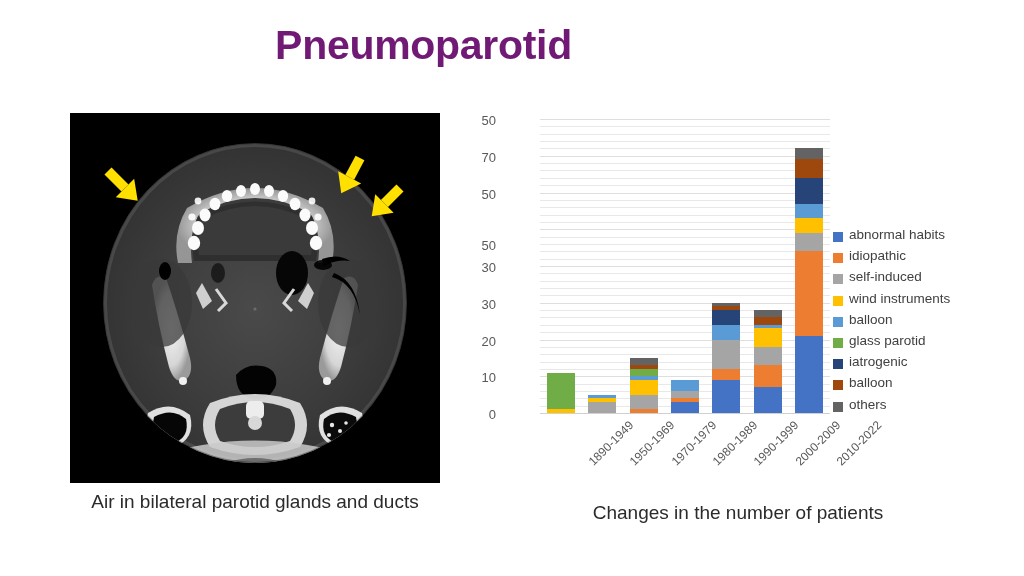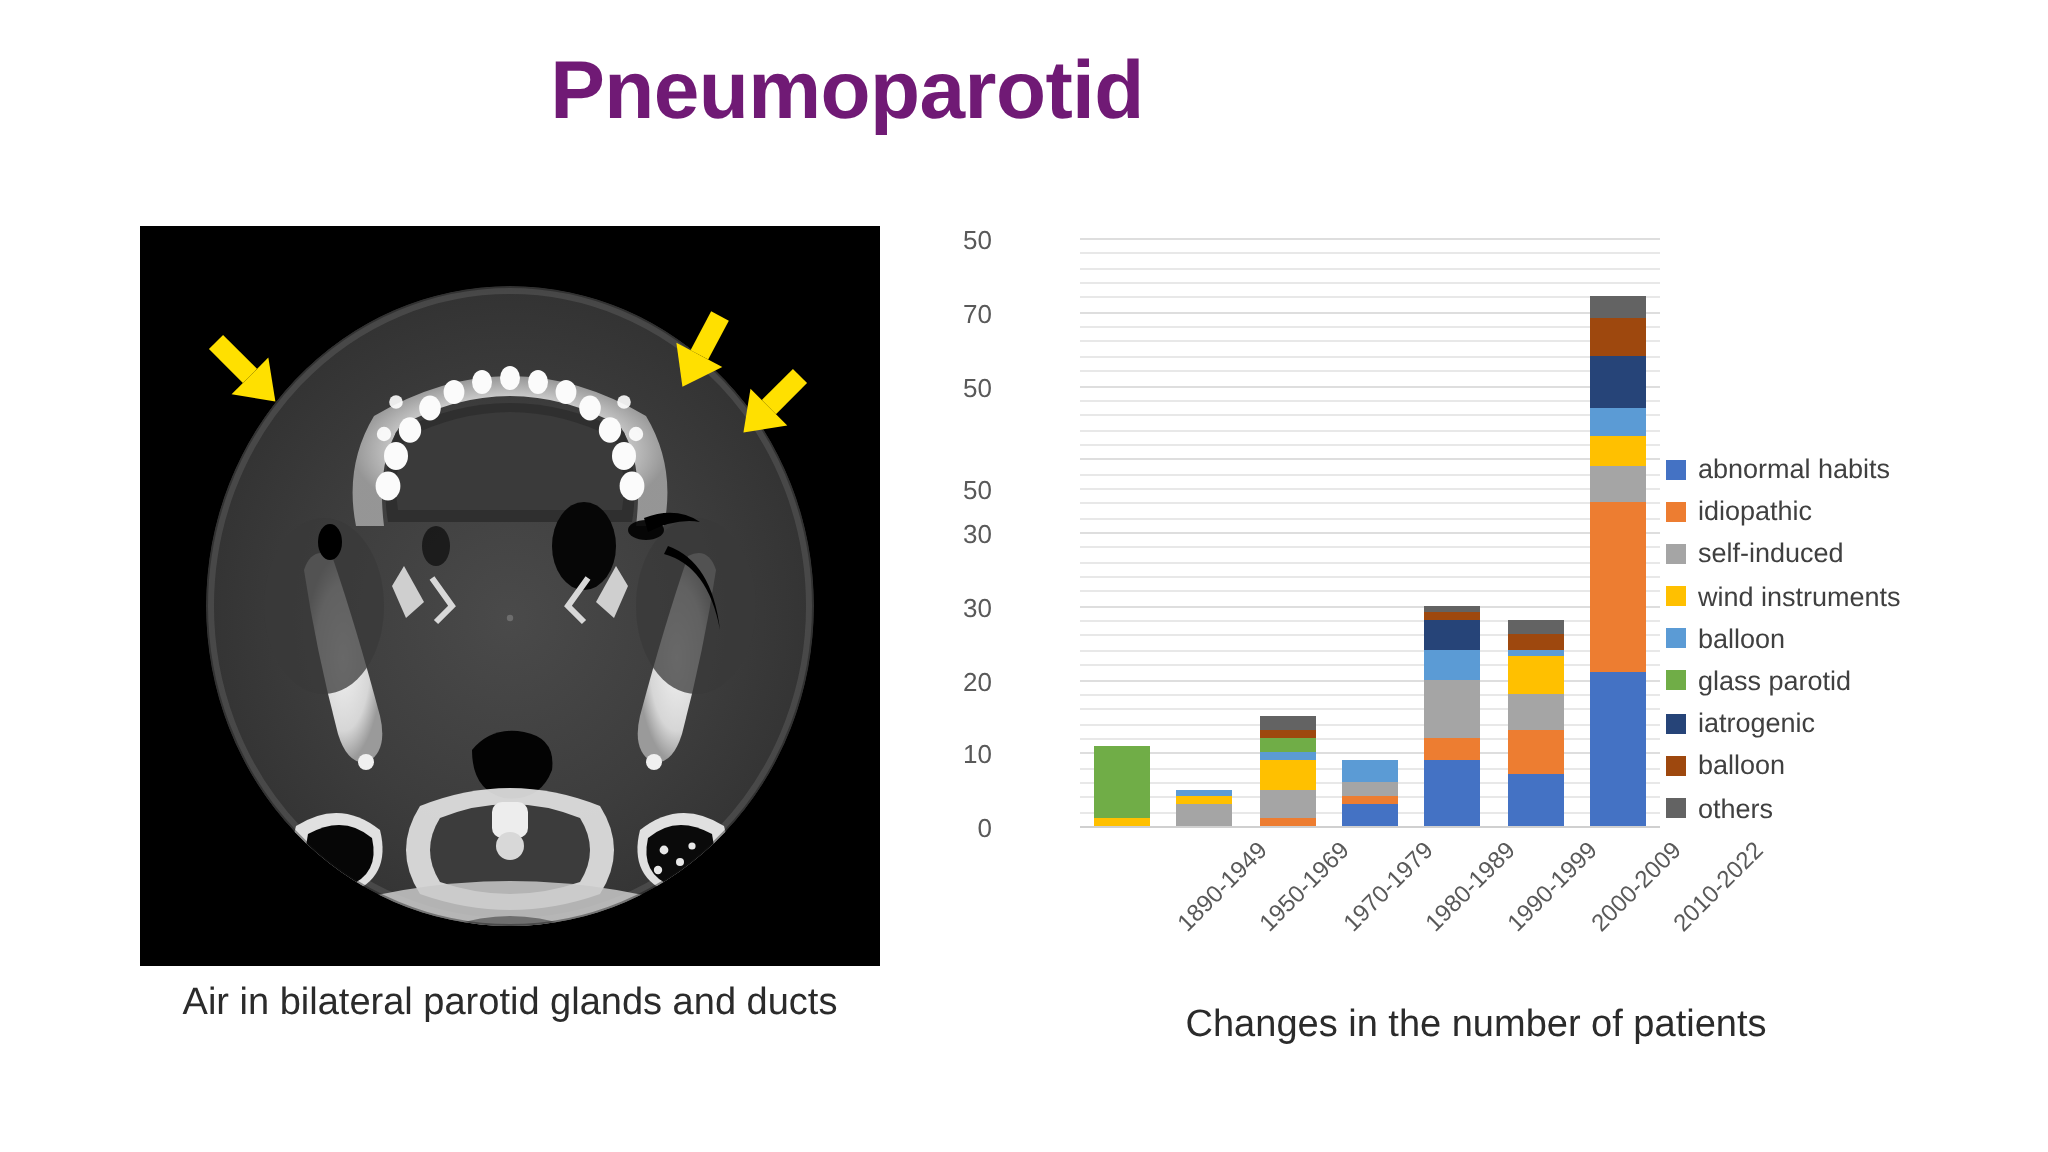--- a/index.html
+++ b/index.html
@@ -58,21 +58,21 @@
   .x-label{
     position:absolute;top:306px;
     font-size:12px;color:#595959;
     transform:rotate(-45deg);
     transform-origin:right top;
     white-space:nowrap;
     text-align:right;
   }
   
   #legend{position:absolute;left:345px;top:115px;width:155px;}
-  .legend-row{display:flex;align-items:center;margin-bottom:6.2px;}
+  .legend-row{display:flex;align-items:flex-end;margin-bottom:6.2px;}
   .legend-swatch{width:10px;height:10px;margin-right:6px;flex:0 0 auto;}
   .legend-text{font-size:13.5px;color:#404040;white-space:nowrap;}
 </style>
 </head>
 <body>
 
 <div id="slide-title">Pneumoparotid</div>
 
 <div id="ct-panel">
   <div id="ct-image">

